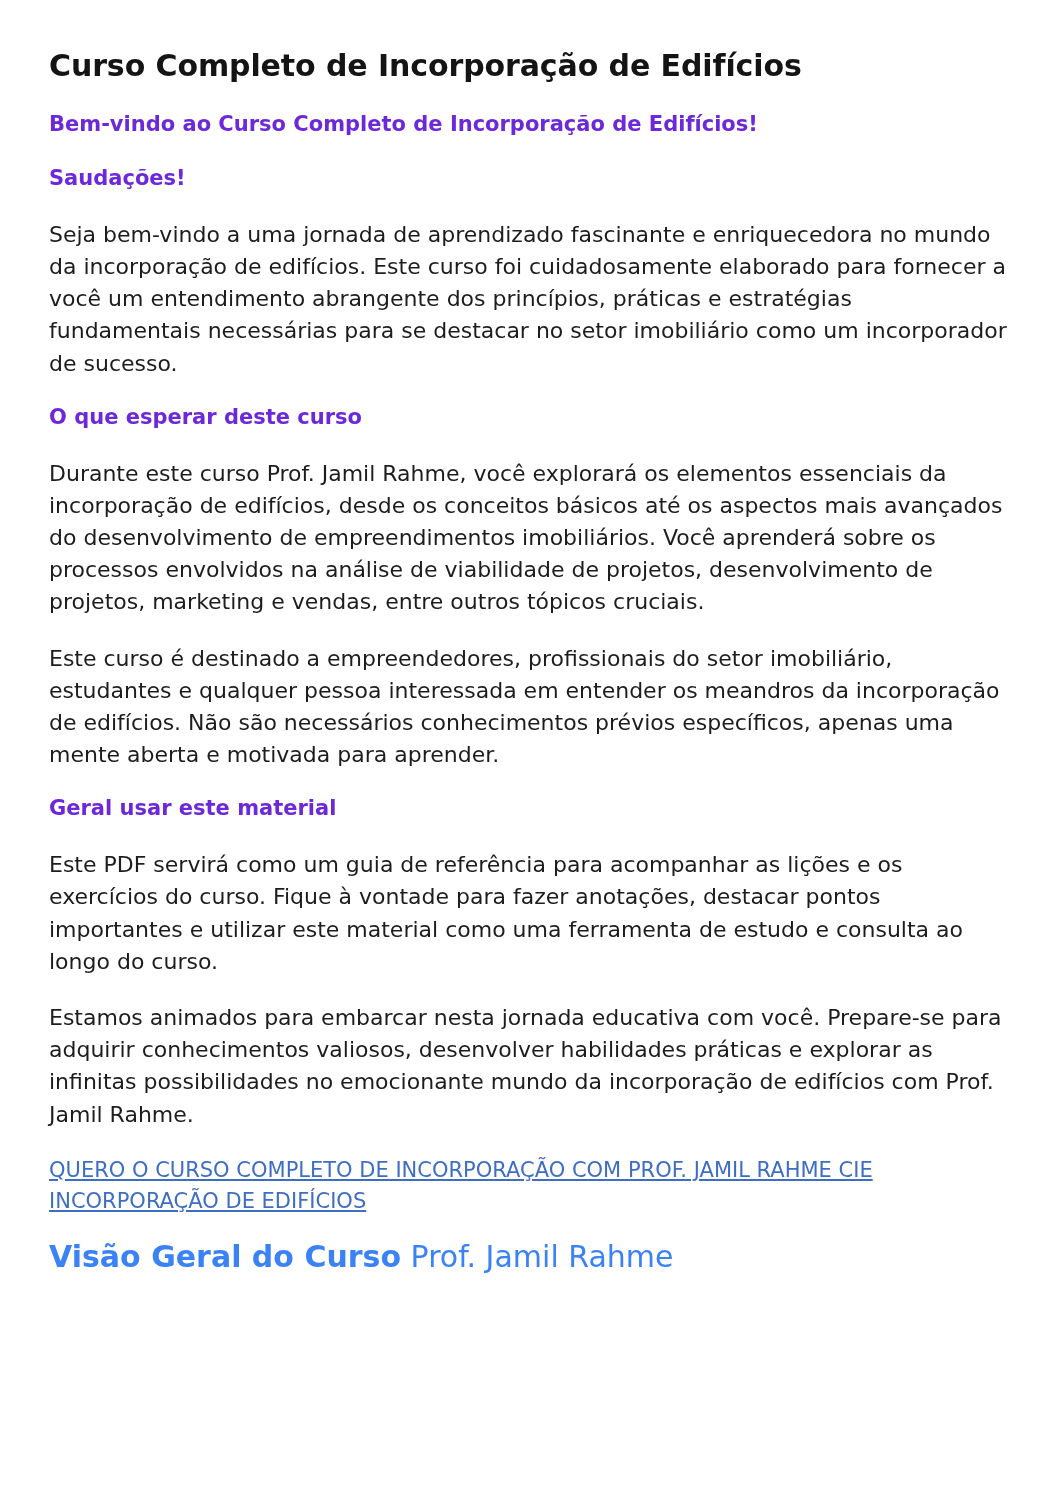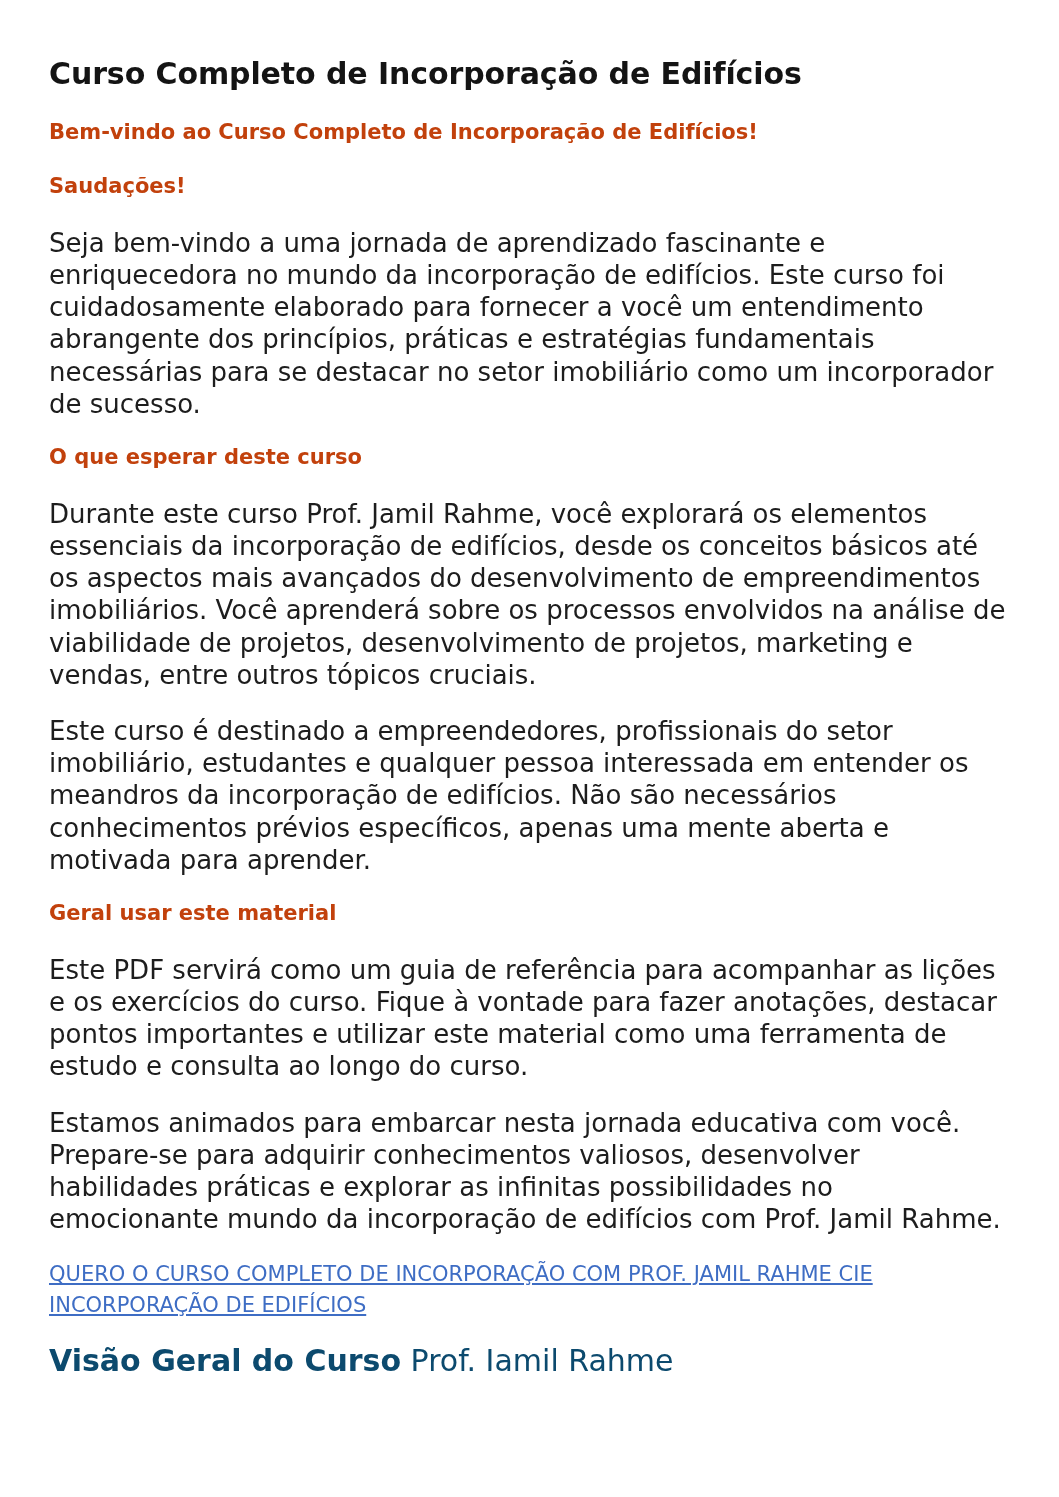--- a/index.html
+++ b/index.html
@@ -12,21 +12,21 @@
   body {
     font-family: "DejaVu Sans", "Liberation Sans", sans-serif;
     color: #1a1a1a;
     -webkit-font-smoothing: antialiased;
   }
 
   .page {
     position: relative;
     width: 1059px;
     height: 1359px;
-    margin: 12px auto;
+    margin: 4px auto;
     background: #ffffff;
     box-sizing: border-box;
     overflow: hidden;
   }
 
   .content {
     position: absolute;
     left: 49px;
     top: 44px;
     width: 959px;
@@ -40,27 +40,27 @@
     letter-spacing: -0.1px;
     color: #141414;
     margin: 0 0 28px 0;
   }
 
   
   .heading {
     font-size: 21px;
     font-weight: 700;
     line-height: 1.32;
-    color: #c2410c;
+    color: #6d28d9;
     margin: 0 0 26px 0;
   }
 
   
   .para {
-    font-size: 26px;
+    font-size: 22px;
     font-weight: 400;
     line-height: 32.2px;
     color: #1d1d1d;
     margin: 0 0 24px 0;
     text-align: left;
   }
 
   
   .link-block {
     margin: 0 0 22px 0;
@@ -73,21 +73,21 @@
     text-decoration: underline;
     text-underline-offset: 2px;
     display: inline;
     cursor: pointer;
   }
 
   
   .final-heading {
     font-size: 30px;
     line-height: 1.2;
-    color: #0c4a6e;
+    color: #3b82f6;
     margin: 18px 0 0 0;
     font-weight: 400;
   }
 
   .final-heading .fh-bold {
     font-weight: 700;
   }
 
   .final-heading .fh-regular {
     font-weight: 400;

